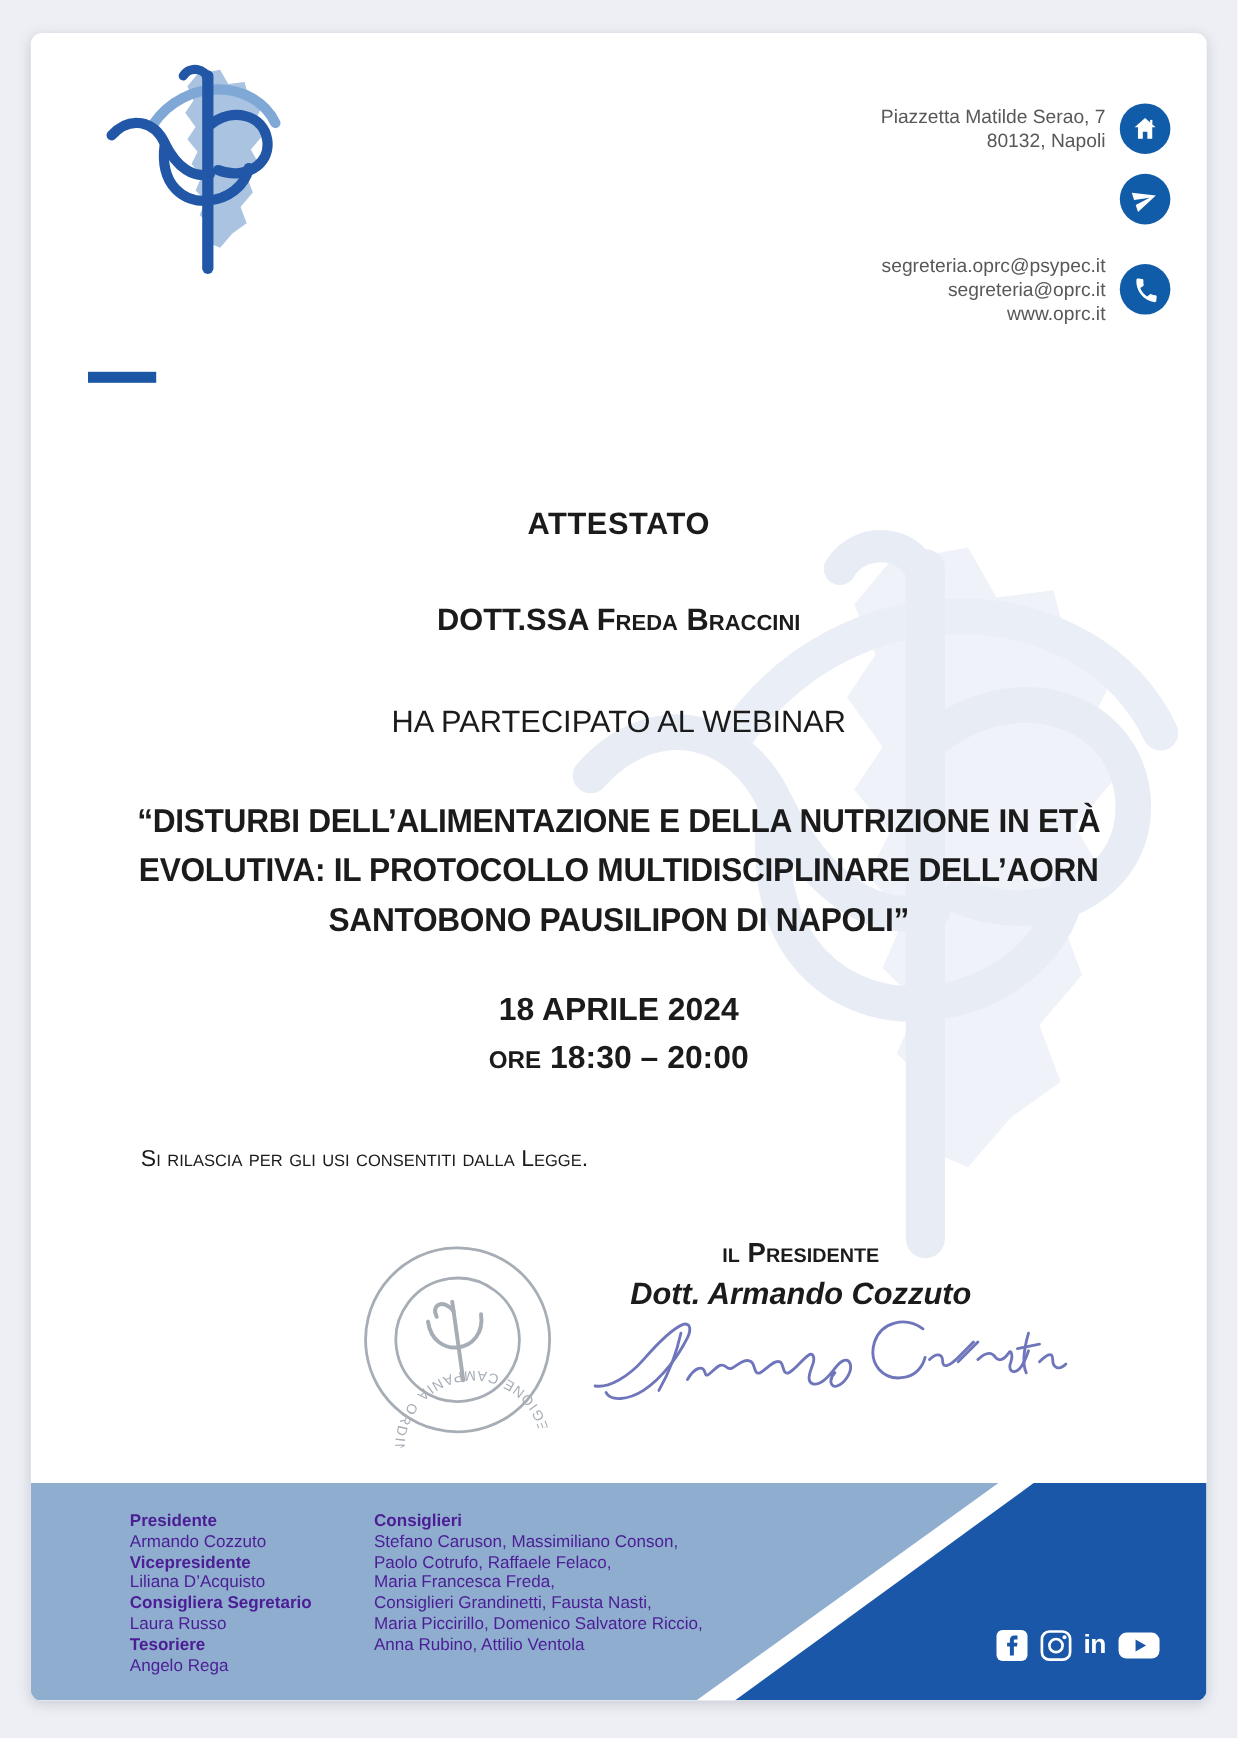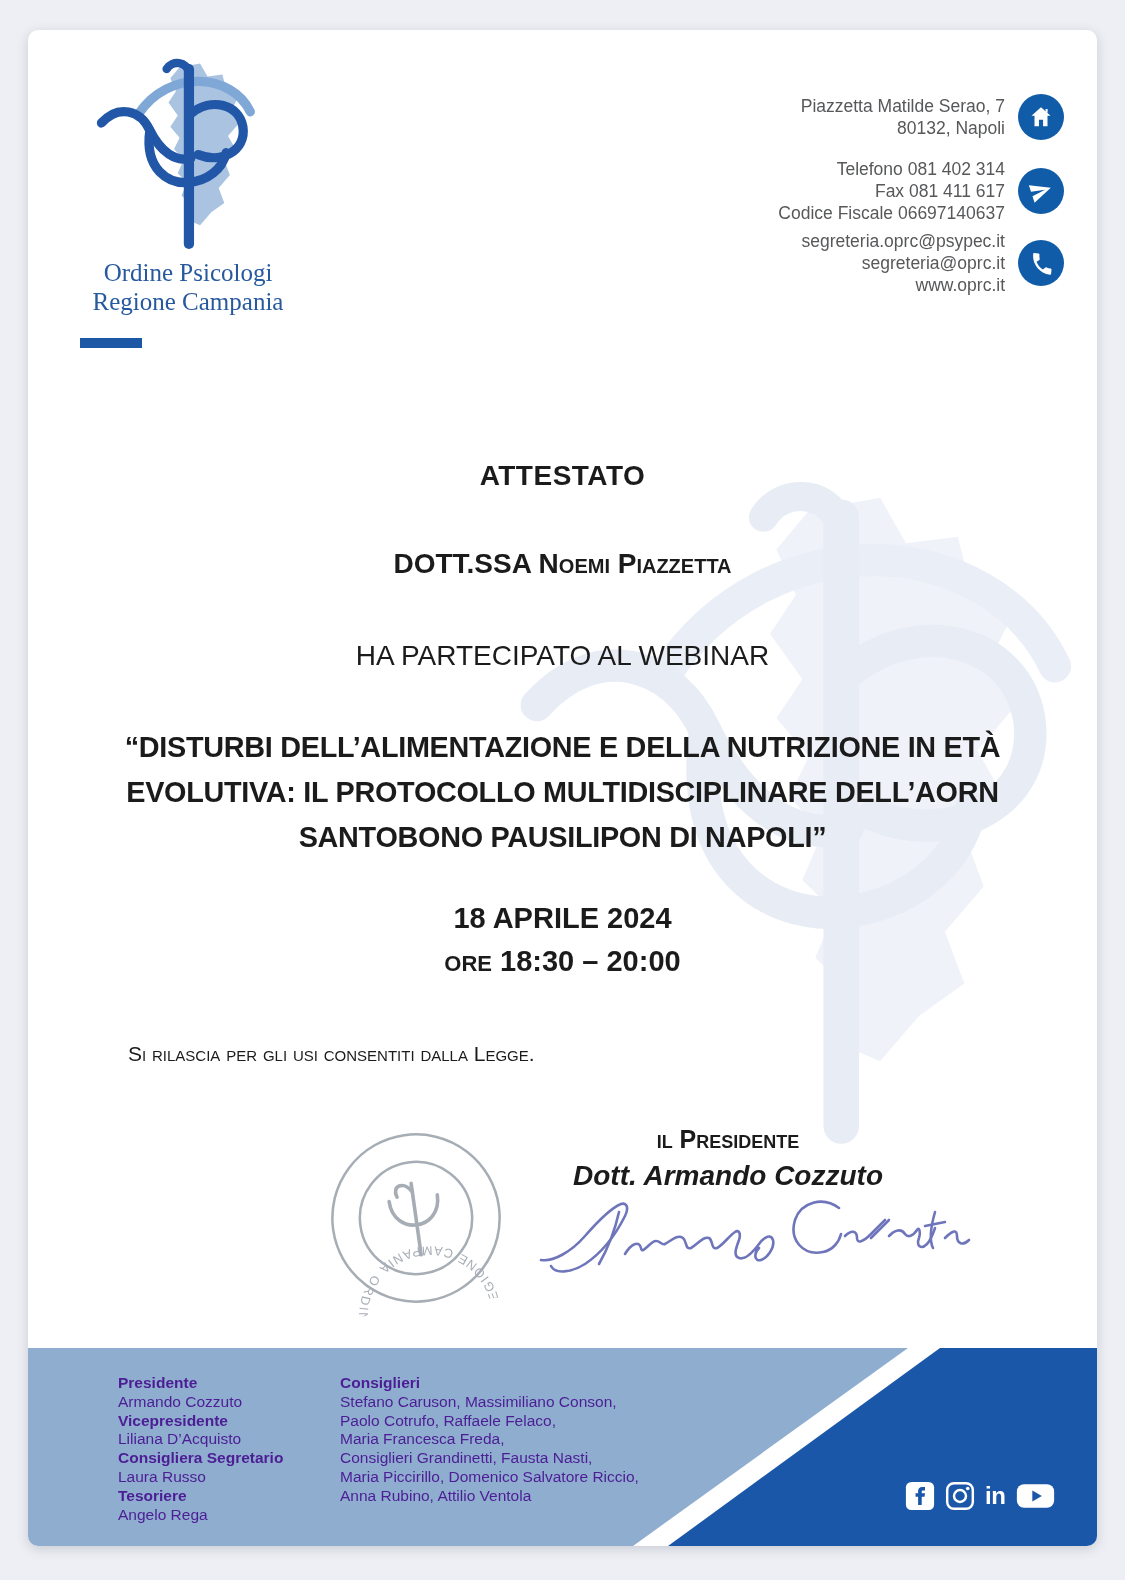--- a/index.html
+++ b/index.html
@@ -88,46 +88,37 @@
 <div class="card">
 
   <svg class="watermark" viewBox="0 0 210 215" preserveAspectRatio="xMidYMid meet" aria-hidden="true">
     <use href="#psi-logo"></use>
   </svg>
 
   <div class="logo-wrap">
     <svg class="logo-svg" width="210" height="200" viewBox="0 0 210 215">
       <use href="#psi-logo"></use>
     </svg>
-    <div class="logo-text">
-      <div>Ordine Psicologi</div>
-      <div>Regione Campania</div>
-    </div>
   </div>
   <div class="accent-bar"></div>
 
   <div class="contact-group" style="top:64px">
     <div class="contact-lines">
       <div>Piazzetta Matilde Serao, 7</div>
       <div>80132, Napoli</div>
     </div>
     <div class="contact-badge">
       <svg width="26" height="26" viewBox="0 0 24 24" fill="#fff">
         <path d="M12 3 L3.2 10.8 H6 V20.5 H10.1 V14.6 H13.9 V20.5 H18 V10.8 H20.8 Z"></path>
         <rect x="16.2" y="4.6" width="1.9" height="3.4"></rect>
       </svg>
     </div>
   </div>
 
   <div class="contact-group" style="top:128px">
-    <div class="contact-lines">
-      <div>Telefono 081 402 314</div>
-      <div>Fax 081 411 617</div>
-      <div>Codice Fiscale 06697140637</div>
-    </div>
     <div class="contact-badge">
       <svg width="26" height="26" viewBox="0 0 24 24" fill="#fff">
         <path transform="rotate(-18 12 12)" d="M3 20.5 L21.5 12 L3 3.5 L3 9.8 L16 12 L3 14.2 Z"></path>
       </svg>
     </div>
   </div>
 
   <div class="contact-group" style="top:200px">
     <div class="contact-lines">
       <div>segreteria.oprc@psypec.it</div>
@@ -138,21 +129,21 @@
       <svg width="25" height="25" viewBox="0 0 24 24" fill="#fff">
         <path transform="rotate(6 12 12)" d="M7.1 10.9c1.5 2.9 3.9 5.3 6.8 6.8l2.3-2.3c.3-.3.7-.4 1.1-.2 1.2.4 2.5.6 3.8.6.6 0 1.1.5 1.1 1.1v3.9c0 .6-.5 1.1-1.1 1.1C11.5 21.9 3.1 13.5 3.1 3.9 3.1 3.3 3.6 2.8 4.2 2.8h3.9c.6 0 1.1.5 1.1 1.1 0 1.3.2 2.6.6 3.8.1.4 0 .8-.2 1.1z"></path>
       </svg>
     </div>
   </div>
 
   <div class="ctext heading">ATTESTATO</div>
 
   <div class="ctext recipient">
     <span>DOTT.SSA</span>
-    <span class="sc">Noemi Piazzetta</span>
+    <span class="sc">Freda Braccini</span>
   </div>
 
   <div class="ctext participation">HA PARTECIPATO AL WEBINAR</div>
 
   <div class="ctext webinar-title">
     <div>“DISTURBI DELL’ALIMENTAZIONE E DELLA NUTRIZIONE IN ETÀ</div>
     <div>EVOLUTIVA: IL PROTOCOLLO MULTIDISCIPLINARE DELL’AORN</div>
     <div>SANTOBONO PAUSILIPON DI NAPOLI”</div>
   </div>
 

